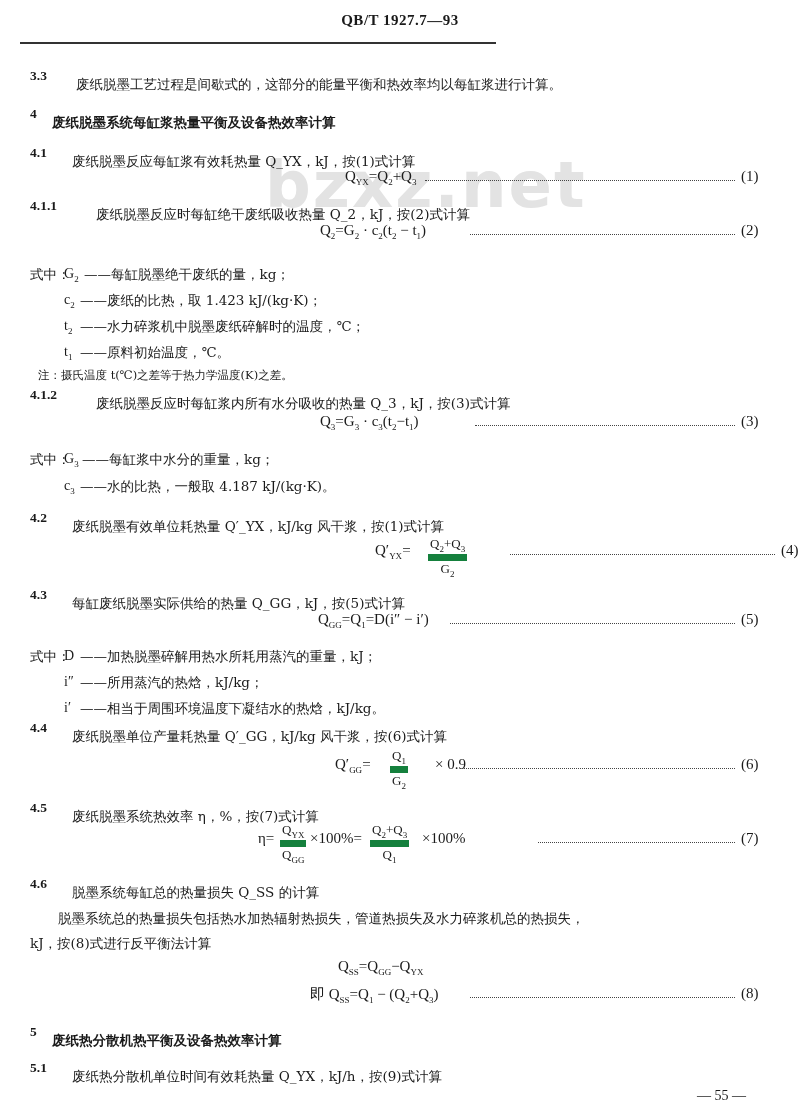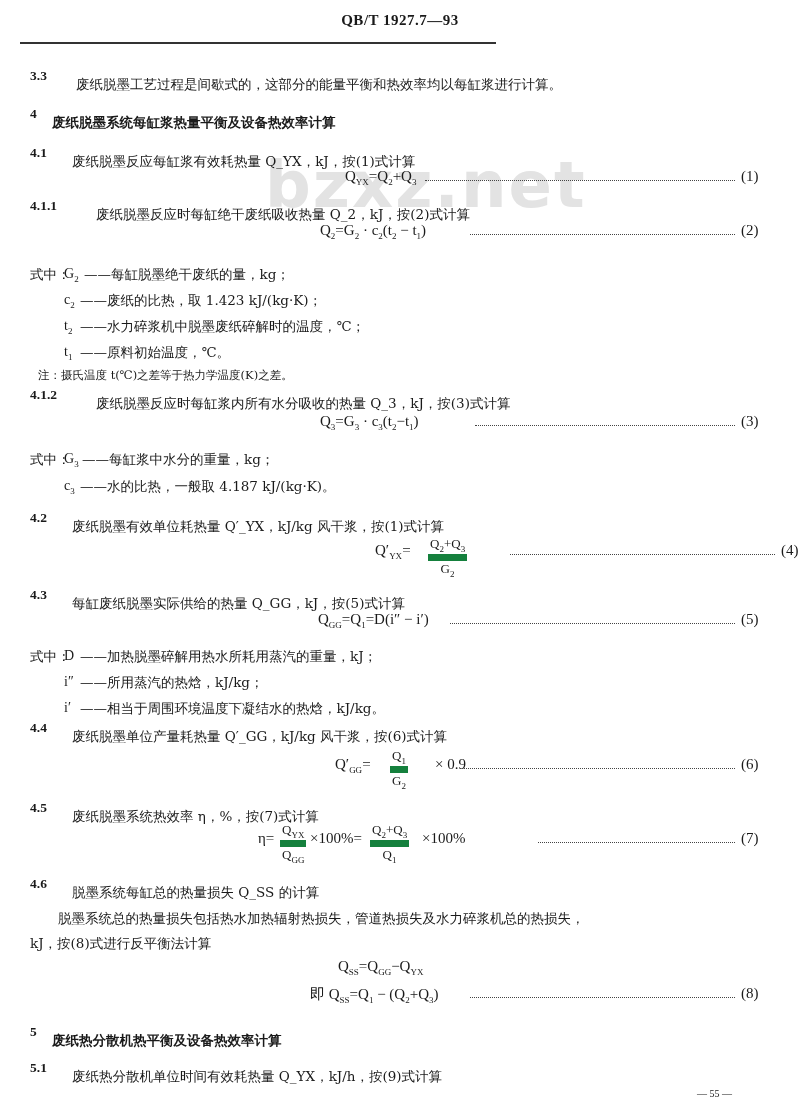--- a/index.html
+++ b/index.html
@@ -20,21 +20,21 @@
   .txt { position: absolute; margin-top: 8px; }
   .bold { font-weight: bold; }
   .formula { position: absolute; font-family: "Liberation Serif", serif; font-size: 15px; }
   .leader { position: absolute; border-bottom: 1.5px dotted #444; height: 0; }
   .eqno { position: absolute; font-family: "Liberation Serif", serif; font-size: 15px; }
   .frac { display: inline-block; vertical-align: middle; text-align: center; font-size: 13px; }
   .frac .top { display: block; border-bottom: 7px solid #15803d; padding: 0 2px; }
   .frac .bot { display: block; padding: 0 2px; }
   sub { font-size: 9px; }
   .small { font-size: 11.5px; }
-  .page-num { position: absolute; top: 1088px; left: 697px; font-family: "Liberation Serif", serif; font-size: 10px; }
+  .page-num { position: absolute; top: 1088px; left: 697px; font-family: "Liberation Serif", serif; font-size: 14px; }
 </style>
 </head>
 <body>
 
 <div>
   <div class="header-title">QB/T 1927.7—93</div>
   <div style="position:absolute;top:42px;left:20px;width:476px;height:2px;background:#333;width:476px;"></div>
   <div style="position:absolute;top:42px;left:20px;width:476px;height:2px;background:#333;"></div>
 </div>
 <div style="position:absolute;top:42px;left:20px;width:476px;height:2px;background:#333;"></div>

